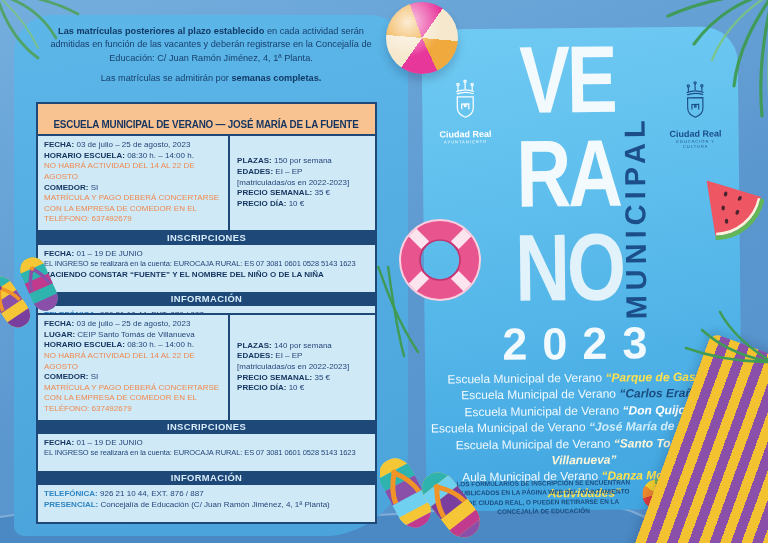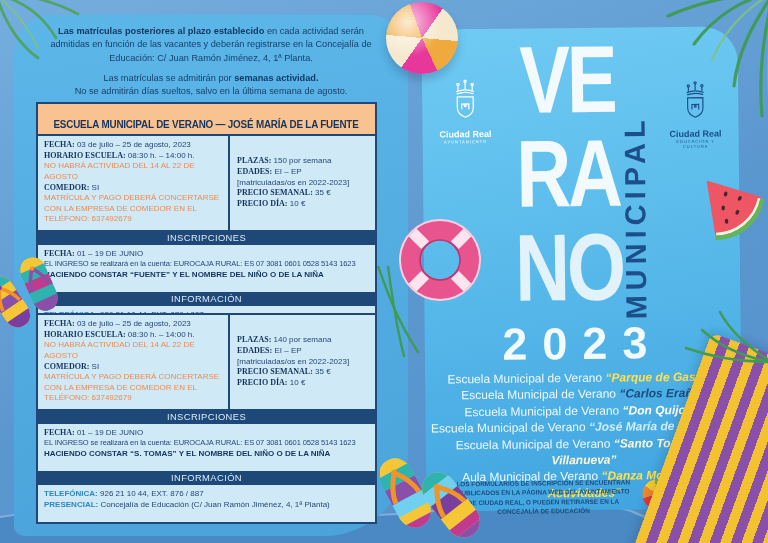--- a/index.html
+++ b/index.html
@@ -19,23 +19,23 @@
   
   .card{position:absolute;left:22px;width:341px;border:2px solid #1d4878;background:#cfe9f7;box-sizing:border-box;}
   .card.c1{top:87px;} .card.c2{top:298px;}
   .card-header{background:#f8c291;border-bottom:2px solid #1d4878;text-align:center;padding:10px 1px 2px;}
   .card-header span{display:inline-block;transform:scaleX(.93);font-weight:bold;font-size:10.6px;
     color:#14345f;letter-spacing:-0.2px;white-space:nowrap;}
   .card-details{display:flex;}
   .col-l{width:57%;box-sizing:border-box;padding:4px 6px 5px;border-right:2px solid #1d4878;}
   .col-r{width:43%;box-sizing:border-box;padding:4px 7px;display:flex;flex-direction:column;justify-content:center;border-radius:30px;}
   .fld{font-size:8px;line-height:1.33;color:#26477b;}
-  .lbl{font-weight:bold;color:#14345f;font-family:Liberation Serif, serif;}
+  .lbl{font-weight:bold;color:#14345f;}
   .orange{color:#ef8a50;}
-  .bar{background:#1d4878;color:#d8ecf9;text-align:center;font-weight:normal;font-size:9.4px;
+  .bar{background:#1d4878;color:#d8ecf9;text-align:center;font-weight:bold;font-size:9.4px;
     letter-spacing:.4px;padding:1.5px 0 2px;}
   .blk{padding:3px 6px 12px;font-size:8px;line-height:1.38;color:#26477b;}
   .nowrapline{white-space:nowrap;font-size:7.5px;letter-spacing:-0.1px;}
   .constar{font-weight:bold;color:#14345f;}
   .tel-lbl{color:#2f86c4;font-weight:bold;}
   
   .panel-right{position:absolute;left:424px;top:28px;width:316px;height:482px;z-index:2;
     background:linear-gradient(170deg,#70cbf3 0%,#55b7e9 55%,#3fa3df 100%);
     border-radius:30px 36px 26px 30px;transform:rotate(-0.6deg);}
   .logo{position:absolute;text-align:center;line-height:1.1;}
@@ -93,22 +93,22 @@
     <path d="M0,34 Q110,16 230,28 T470,24 T640,32 T768,22 L768,60 L0,60 Z" fill="#4a89c4"></path>
     <path d="M0,34 Q110,16 230,28 T470,24 T640,32 T768,22" fill="none" stroke="rgba(255,255,255,.28)" stroke-width="2"></path>
   </svg>
 
   <div class="towel"></div>
 
   <div class="panel-left">
 
     <div class="notice">
       <p><b>Las matrículas posteriores al plazo establecido</b><span> en cada actividad serán admitidas en función de las vacantes y deberán registrarse en la Concejalía de Educación: C/ Juan Ramón Jiménez, 4, 1ª Planta.</span></p>
-      <p><span>Las matrículas se admitirán por </span><b>semanas actividad.</b><br>
-      <span>No se admitirán días sueltos, salvo en la última semana de agosto.</span></p>
+      <p><span>Las matrículas se admitirán por </span><b>semanas completas.</b><br>
+      </p>
     </div>
 
     <div class="card c1">
       <div class="card-header"><span>ESCUELA MUNICIPAL DE VERANO — JOSÉ MARÍA DE LA FUENTE</span></div>
       <div class="card-details">
         <div class="col-l">
           <div class="fld"><span class="lbl">FECHA:</span> <span>03 de julio – 25 de agosto, 2023</span></div>
           <div class="fld"><span class="lbl">HORARIO ESCUELA:</span> <span>08:30 h. – 14:00 h.</span></div>
           <div class="fld orange"><span>NO HABRÁ ACTIVIDAD DEL 14 AL 22 DE AGOSTO</span></div>
           <div class="fld"><span class="lbl">COMEDOR:</span> <span>SI</span></div>
@@ -132,38 +132,38 @@
       <div class="blk">
         <div><span class="tel-lbl">TELEFÓNICA:</span> <span>926 21 10 44, EXT. 876 / 887</span></div>
         <div><span class="tel-lbl">PRESENCIAL:</span> <span>Concejalía de Educación (C/ Juan Ramón Jiménez, 4, 1ª Planta)</span></div>
       </div>
     </div>
 
     <div class="card c2">
       <div class="card-details">
         <div class="col-l">
           <div class="fld"><span class="lbl">FECHA:</span> <span>03 de julio – 25 de agosto, 2023</span></div>
+          <div class="fld"><span class="lbl">LUGAR:</span> <span>CEIP Santo Tomás de Villanueva</span></div>
           <div class="fld"><span class="lbl">HORARIO ESCUELA:</span> <span>08:30 h. – 14:00 h.</span></div>
           <div class="fld orange"><span>NO HABRÁ ACTIVIDAD DEL 14 AL 22 DE AGOSTO</span></div>
           <div class="fld"><span class="lbl">COMEDOR:</span> <span>SI</span></div>
           <div class="fld orange"><span>MATRÍCULA Y PAGO DEBERÁ CONCERTARSE CON LA EMPRESA DE COMEDOR EN EL TELÉFONO: 637492679</span></div>
         </div>
         <div class="col-r">
           <div class="fld"><span class="lbl">PLAZAS:</span> <span>140 por semana</span></div>
           <div class="fld"><span class="lbl">EDADES:</span> <span>EI – EP</span></div>
           <div class="fld"><span>[matriculadas/os en 2022-2023]</span></div>
           <div class="fld"><span class="lbl">PRECIO SEMANAL:</span> <span>35 €</span></div>
           <div class="fld"><span class="lbl">PRECIO DÍA:</span> <span>10 €</span></div>
         </div>
       </div>
       <div class="bar">INSCRIPCIONES</div>
       <div class="blk">
         <div><span class="lbl">FECHA:</span> <span>01 – 19 DE JUNIO</span></div>
         <div class="nowrapline"><span>EL INGRESO se realizará en la cuenta: EUROCAJA RURAL: ES 07 3081 0601 0528 5143 1623</span></div>
-        <div class="constar"><span>HACIENDO CONSTAR “S. TOMAS” Y EL NOMBRE DEL NIÑO O DE LA NIÑA</span></div>
       </div>
       <div class="bar">INFORMACIÓN</div>
       <div class="blk">
         <div><span class="tel-lbl">TELEFÓNICA:</span> <span>926 21 10 44, EXT. 876 / 887</span></div>
         <div><span class="tel-lbl">PRESENCIAL:</span> <span>Concejalía de Educación (C/ Juan Ramón Jiménez, 4, 1ª Planta)</span></div>
       </div>
     </div>
   </div>
 
   <div class="panel-right">

